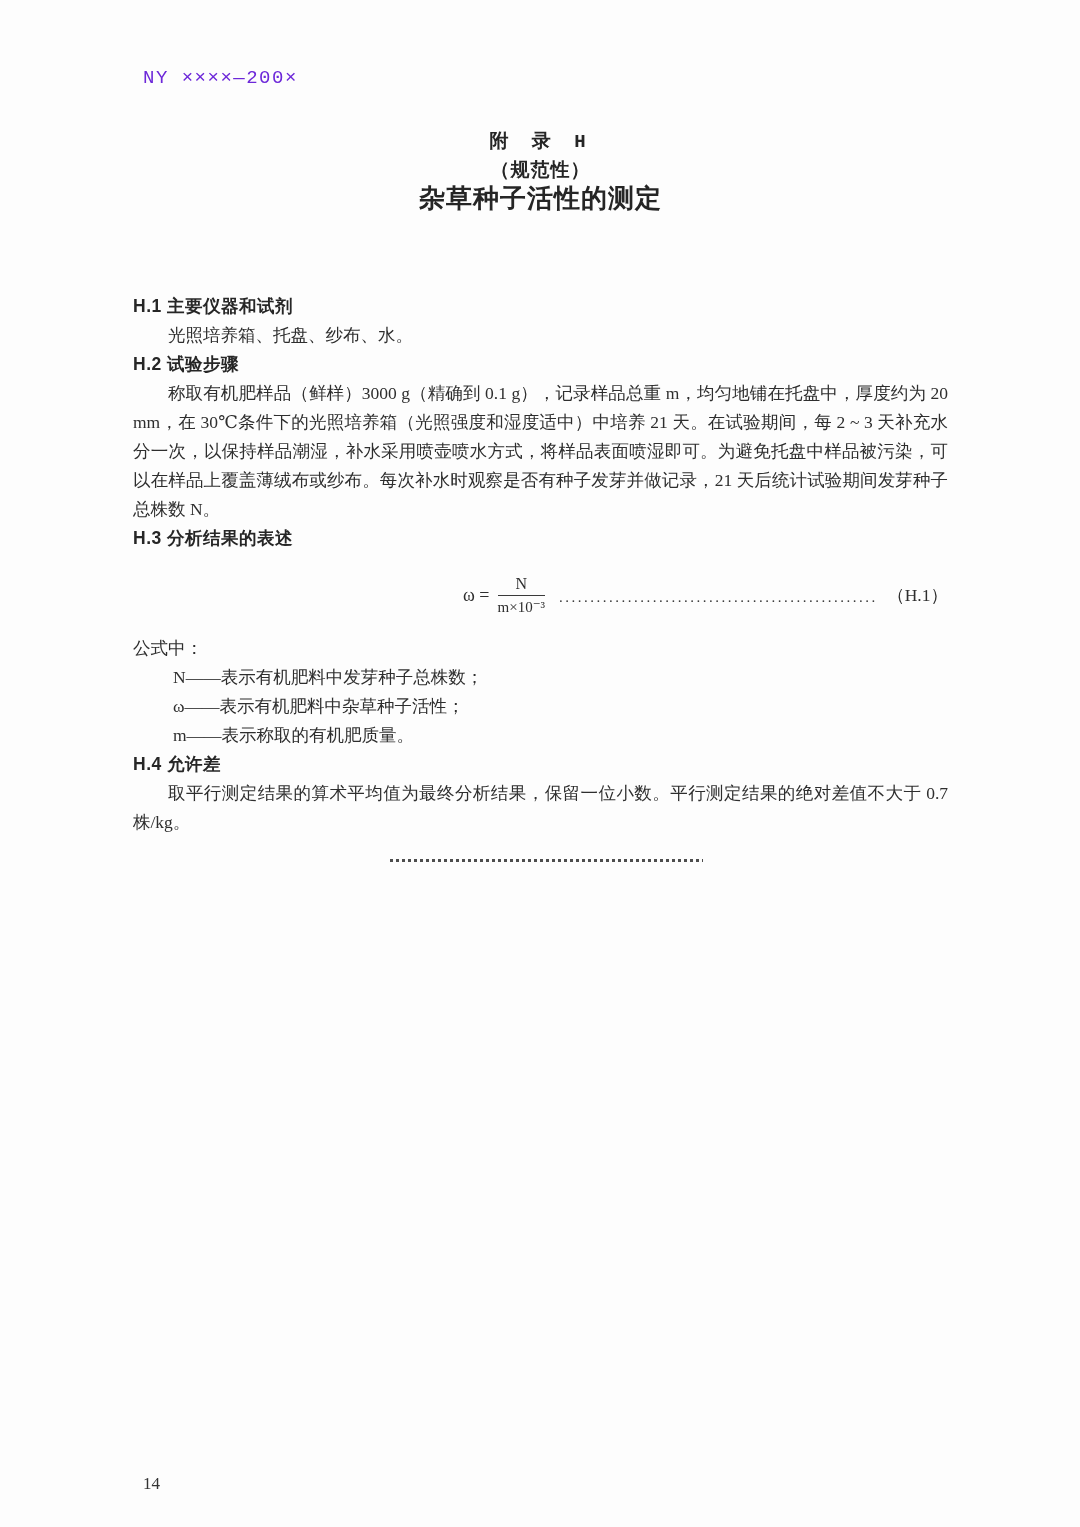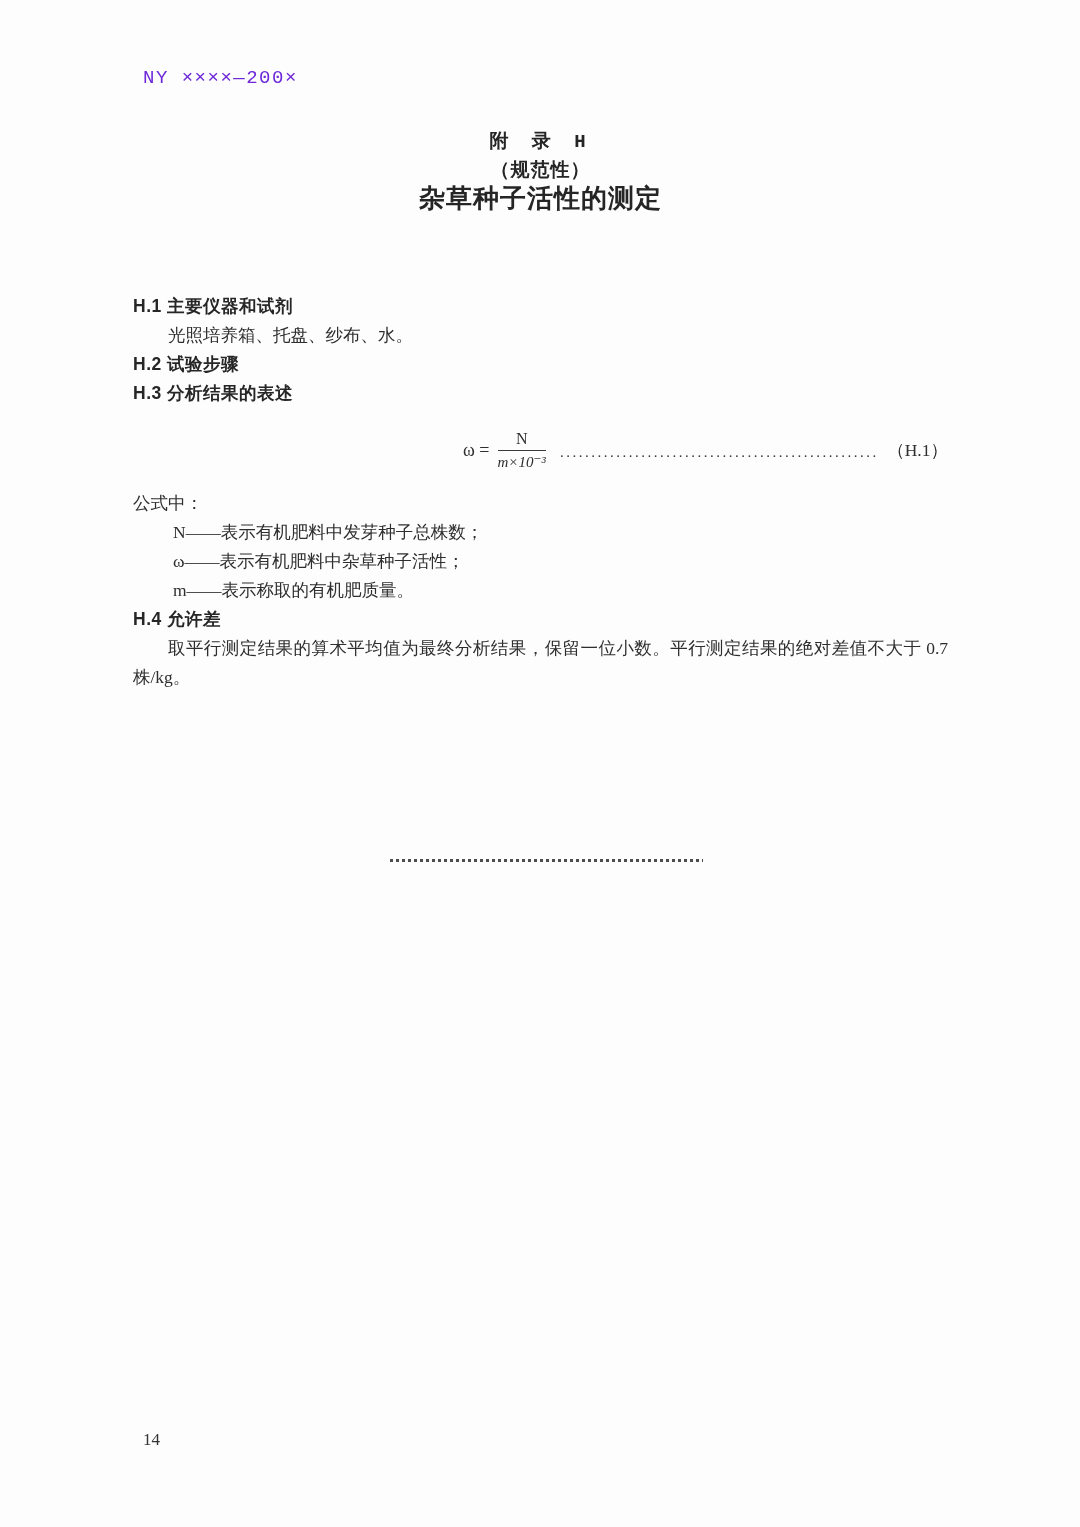--- a/index.html
+++ b/index.html
@@ -49,35 +49,35 @@
   .formula-lhs { font-size:18px; white-space:nowrap; }
   .fraction {
     display:inline-block; text-align:center; vertical-align:middle;
     margin-left:8px;
   }
   .fraction .num {
     display:block; font-size:16px; line-height:19px;
     border-bottom:1.5px solid #3a3a3a; padding:0 8px 2px;
   }
   .fraction .den {
-    display:block; font-size:15px; line-height:19px; padding-top:2px;font-style:italic;
+    display:block; font-size:15px; line-height:19px; padding-top:2px;
   }
   .leader-dots {
     flex:1 1 auto; overflow:hidden; white-space:nowrap;
     font-size:15px; letter-spacing:2.5px; margin:0 10px 0 14px;
     color:#3a3a3a; transform:translateY(2px);
   }
   .formula-label { font-size:17.5px; white-space:nowrap; }
   .def-item { padding-left:40px; text-indent:0; }
   .end-divider {
     position:absolute; left:390px; top:859px; width:313px; height:3px;
     background:repeating-linear-gradient(90deg,#4d4d4d 0 3px,transparent 3px 6px);
   }
   .page-number {
-    position:absolute; left:143px; top:1430px;
+    position:absolute; left:143px; top:1474px;
     font-size:17px; color:#333;
   }
 </style>
 </head>
 <body>
 
 <div class="page">
 
   <div class="doc-code">NY ××××—200×</div>
 
@@ -86,20 +86,21 @@
     <div class="title-line2">（规范性）</div>
     <div class="title-line3">杂草种子活性的测定</div>
   </div>
 
   <div class="content">
 
     <div class="sec-heading">H.1 主要仪器和试剂</div>
     <p class="para">光照培养箱、托盘、纱布、水。</p>
 
     <div class="sec-heading">H.2 试验步骤</div>
+    <p class="para">称取有机肥样品（鲜样）3000 g（精确到 0.1 g），记录样品总重 m，均匀地铺在托盘中，厚度约为 20 mm，在 30℃条件下的光照培养箱（光照强度和湿度适中）中培养 21 天。在试验期间，每 2 ~ 3 天补充水分一次，以保持样品潮湿，补水采用喷壶喷水方式，将样品表面喷湿即可。为避免托盘中样品被污染，可以在样品上覆盖薄绒布或纱布。每次补水时观察是否有种子发芽并做记录，21 天后统计试验期间发芽种子总株数 N。</p>
 
     <div class="sec-heading">H.3 分析结果的表述</div>
 
     <div class="formula-row">
       <span class="formula-spacer"></span>
       <span class="formula-lhs">ω =</span>
       <span class="fraction">
         <span class="num">N</span>
         <span class="den">m×10⁻³</span>
       </span>

